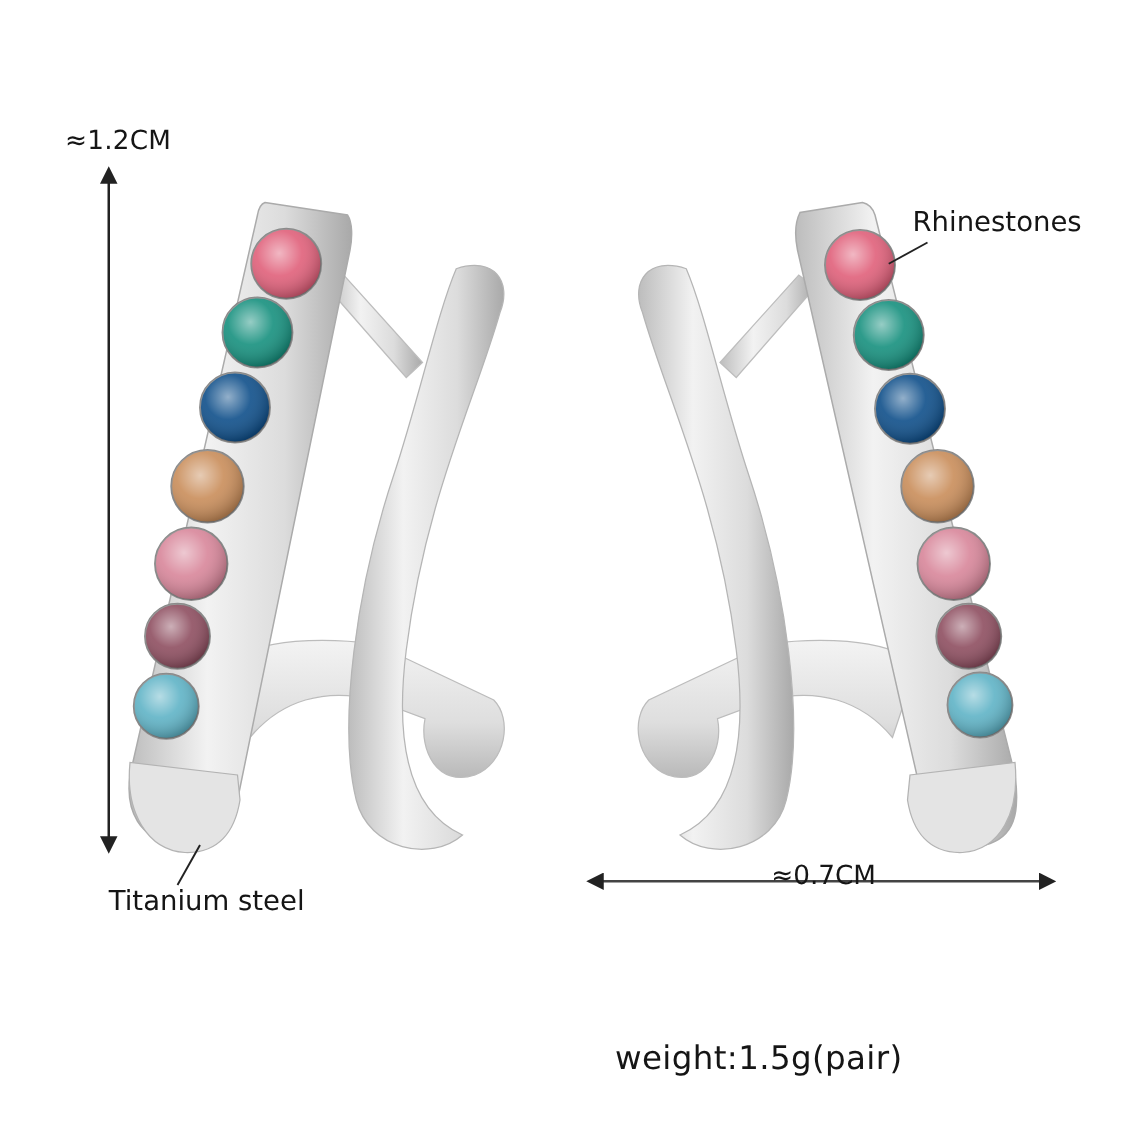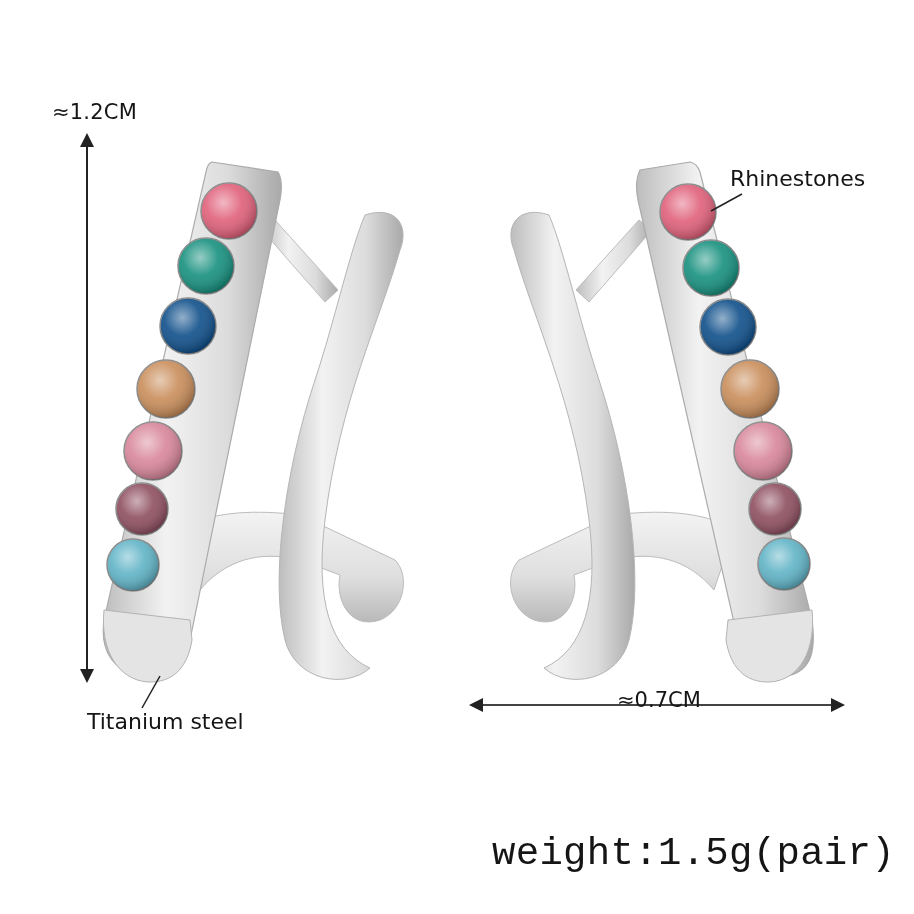--- a/index.html
+++ b/index.html
@@ -4,21 +4,21 @@
   <style>
     html, body { margin: 0; padding: 0; background: #ffffff; }
     body { width: 914px; height: 914px; position: relative; overflow: hidden;
            font-family: "DejaVu Sans", "Liberation Sans", sans-serif; color: #111; }
     .canvas { position: absolute; left: 0; top: 0; width: 914px; height: 914px; }
     .label { position: absolute; white-space: nowrap; color: #151515; }
     .dim-v-label { left: 52px; top: 100px; font-size: 21px; letter-spacing: 0.2px; }
     .rhine-label { left: 730px; top: 166px; font-size: 22px; }
     .ti-label { left: 87px; top: 709px; font-size: 22px; }
     .dim-h-label { left: 617px; top: 688px; font-size: 21px; }
-    .weight-label { left: 492px; top: 832px; font-size: 39px; letter-spacing: 0.3px; font-family: Liberation Mono, monospace; }
+    .weight-label { left: 492px; top: 832px; font-size: 26px; letter-spacing: 0.3px; }
     svg { position: absolute; left: 0; top: 0; }
   </style>
 </head>
 <body>
 
 <div class="canvas">
 
   <svg width="914" height="914" viewBox="0 0 914 914">
     <defs>
       <linearGradient id="metalV" x1="0" y1="0" x2="1" y2="0">

